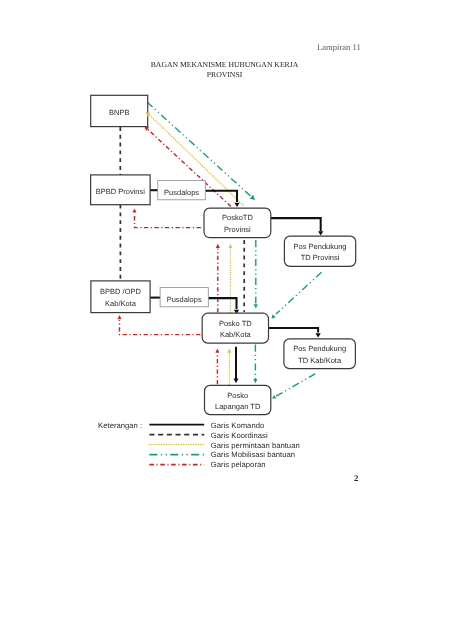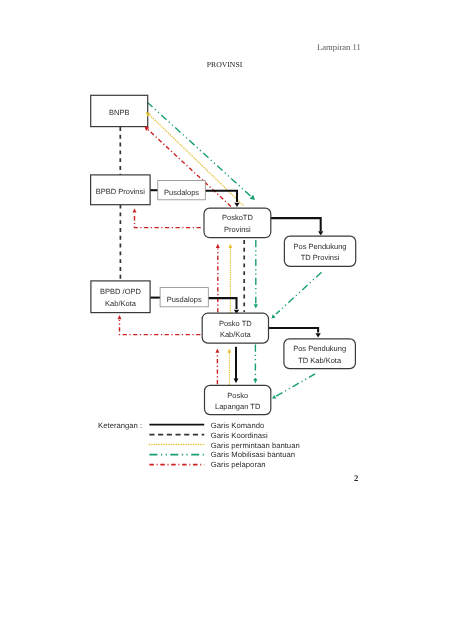--- a/index.html
+++ b/index.html
@@ -15,20 +15,21 @@
   svg#diagram{position:absolute;left:0;top:0;}
   .nodelabel{font-family:"Liberation Sans",sans-serif;font-size:7.5px;fill:#2b2b2b;text-anchor:middle;}
   .legendlabel{font-family:"Liberation Sans",sans-serif;font-size:7.7px;fill:#2b2b2b;}
 </style>
 </head>
 <body>
 
 <div id="page">
   <div class="lbl" id="lampiran">Lampiran 11</div>
   <div id="title">
+      <div>BAGAN MEKANISME HUBUNGAN KERJA</div>
       <div>PROVINSI</div>
     </div>
   <div class="lbl" id="pageno">2</div>
   <svg id="diagram" width="453" height="640" viewBox="0 0 453 640">
     <g id="edges">
         <path d="M96.3,127.0 L96.3,175.4" fill="none" stroke="#333333" stroke-width="1.7" stroke-dasharray="3.9,3.9"></path>
         <path d="M96.4,204.6 L96.4,280.0" fill="none" stroke="#333333" stroke-width="1.7" stroke-dasharray="3.9,3.9"></path>
         <path d="M220.2,240.0 L220.2,312.0" fill="none" stroke="#333333" stroke-width="1.7" stroke-dasharray="3.9,3.9"></path>
         <path d="M123.2,102.2 L227.0,196.4" fill="none" stroke="#17A06E" stroke-width="1.4" stroke-dasharray="7.2,3.1,1.2,3.1,1.2,3.1"></path>
         <path d="M231.00,200.00 L225.64,198.75 L229.28,194.77 Z" fill="#17A06E"></path>

